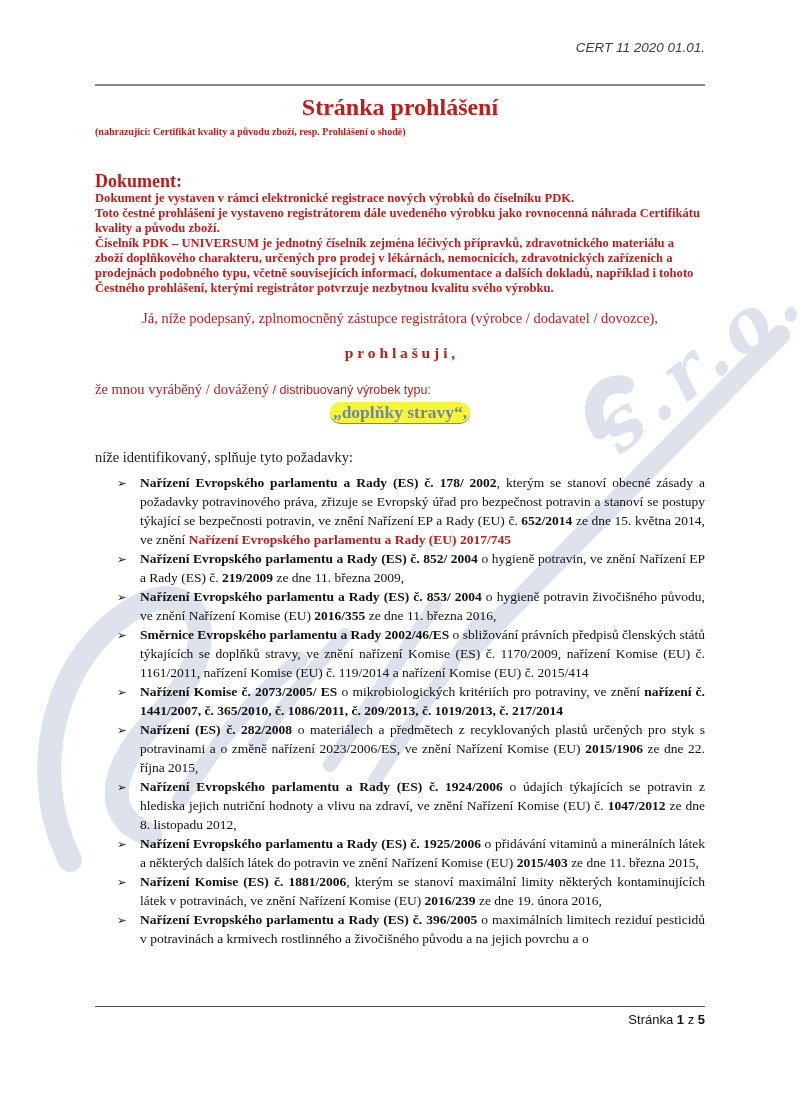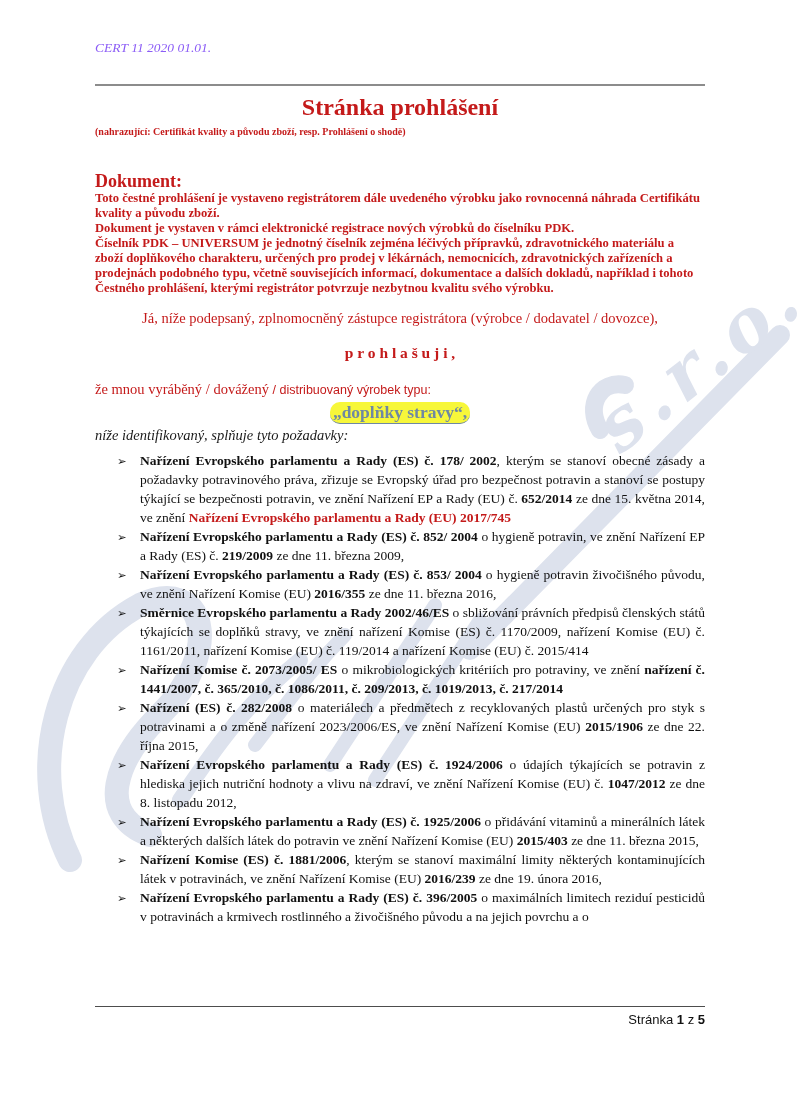--- a/index.html
+++ b/index.html
@@ -27,25 +27,26 @@
   }
   
   .content {
     position: absolute;
     inset: 0;
     z-index: 1;
     padding: 40px 95px 0 95px;
     box-sizing: border-box;
   }
   .doc-code {
-    font-family: Liberation Serif, serif;
+    text-align: right;
+    font-family: Liberation Sans, sans-serif;
     font-style: italic;
     font-size: 13.5px;
     line-height: 15px;
-    color: #8b5cf6;
+    color: #404040;
     margin: 0;
   }
   .top-rule {
     border: none;
     border-top: 2.5px solid #8c8c8c;
     margin: 29px 0 0 0;
   }
   .title {
     margin: 8px 0 0 0;
     text-align: center;
@@ -112,25 +113,24 @@
     color: var(--link);
     font-size: 17.5px;
     line-height: 20px;
     font-weight: bold;
     padding: 0 3px 1px 3px;
     border-bottom: 1.5px solid var(--link);
     text-decoration: none;
     border-radius: 10px;
   }
   .req-intro {
-    margin: 3px 0 0 0;
+    margin: 25px 0 0 0;
     font-size: 14.5px;
     line-height: 17px;
     color: #1a1a1a;
-    font-style: italic;
   }
   ul.regs {
     margin: 7px 0 0 0;
     padding: 0;
     list-style: none;
   }
   ul.regs li {
     position: relative;
     padding-left: 45px;
     font-size: 13.5px;
@@ -192,22 +192,22 @@
 
     <p class="doc-code">CERT 11 2020 01.01.</p>
 
     <hr class="top-rule">
 
     <h1 class="title">Stránka prohlášení</h1>
     <p class="subtitle">(nahrazující: Certifikát kvality a původu zboží, resp. Prohlášení o shodě)</p>
 
     <h2 class="preambule-heading">Dokument:</h2>
     <div class="preambule-paragraphs">
+        <p>Dokument je vystaven v rámci elektronické registrace nových výrobků do číselníku PDK.</p>
         <p>Toto čestné prohlášení je vystaveno registrátorem dále uvedeného výrobku jako rovnocenná náhrada Certifikátu kvality a původu zboží.</p>
-        <p>Dokument je vystaven v rámci elektronické registrace nových výrobků do číselníku PDK.</p>
         <p>Číselník PDK – UNIVERSUM je jednotný číselník zejména léčivých přípravků, zdravotnického materiálu a zboží doplňkového charakteru, určených pro prodej v lékárnách, nemocnicích, zdravotnických zařízeních a prodejnách podobného typu, včetně souvisejících informací, dokumentace a dalších dokladů, například i tohoto Čestného prohlášení, kterými registrátor potvrzuje nezbytnou kvalitu svého výrobku.</p>
       </div>
 
     <p class="decl-intro">Já, níže podepsaný, zplnomocněný zástupce registrátora (výrobce / dodavatel / dovozce),</p>
 
     <p class="decl-verb">p r o h l a š u j i ,</p>
 
     <p class="product-line"><span>že mnou vyráběný / dovážený </span><span class="sans-part"> / distribuovaný výrobek typu:</span></p>
 
     <div class="product-type-row">

